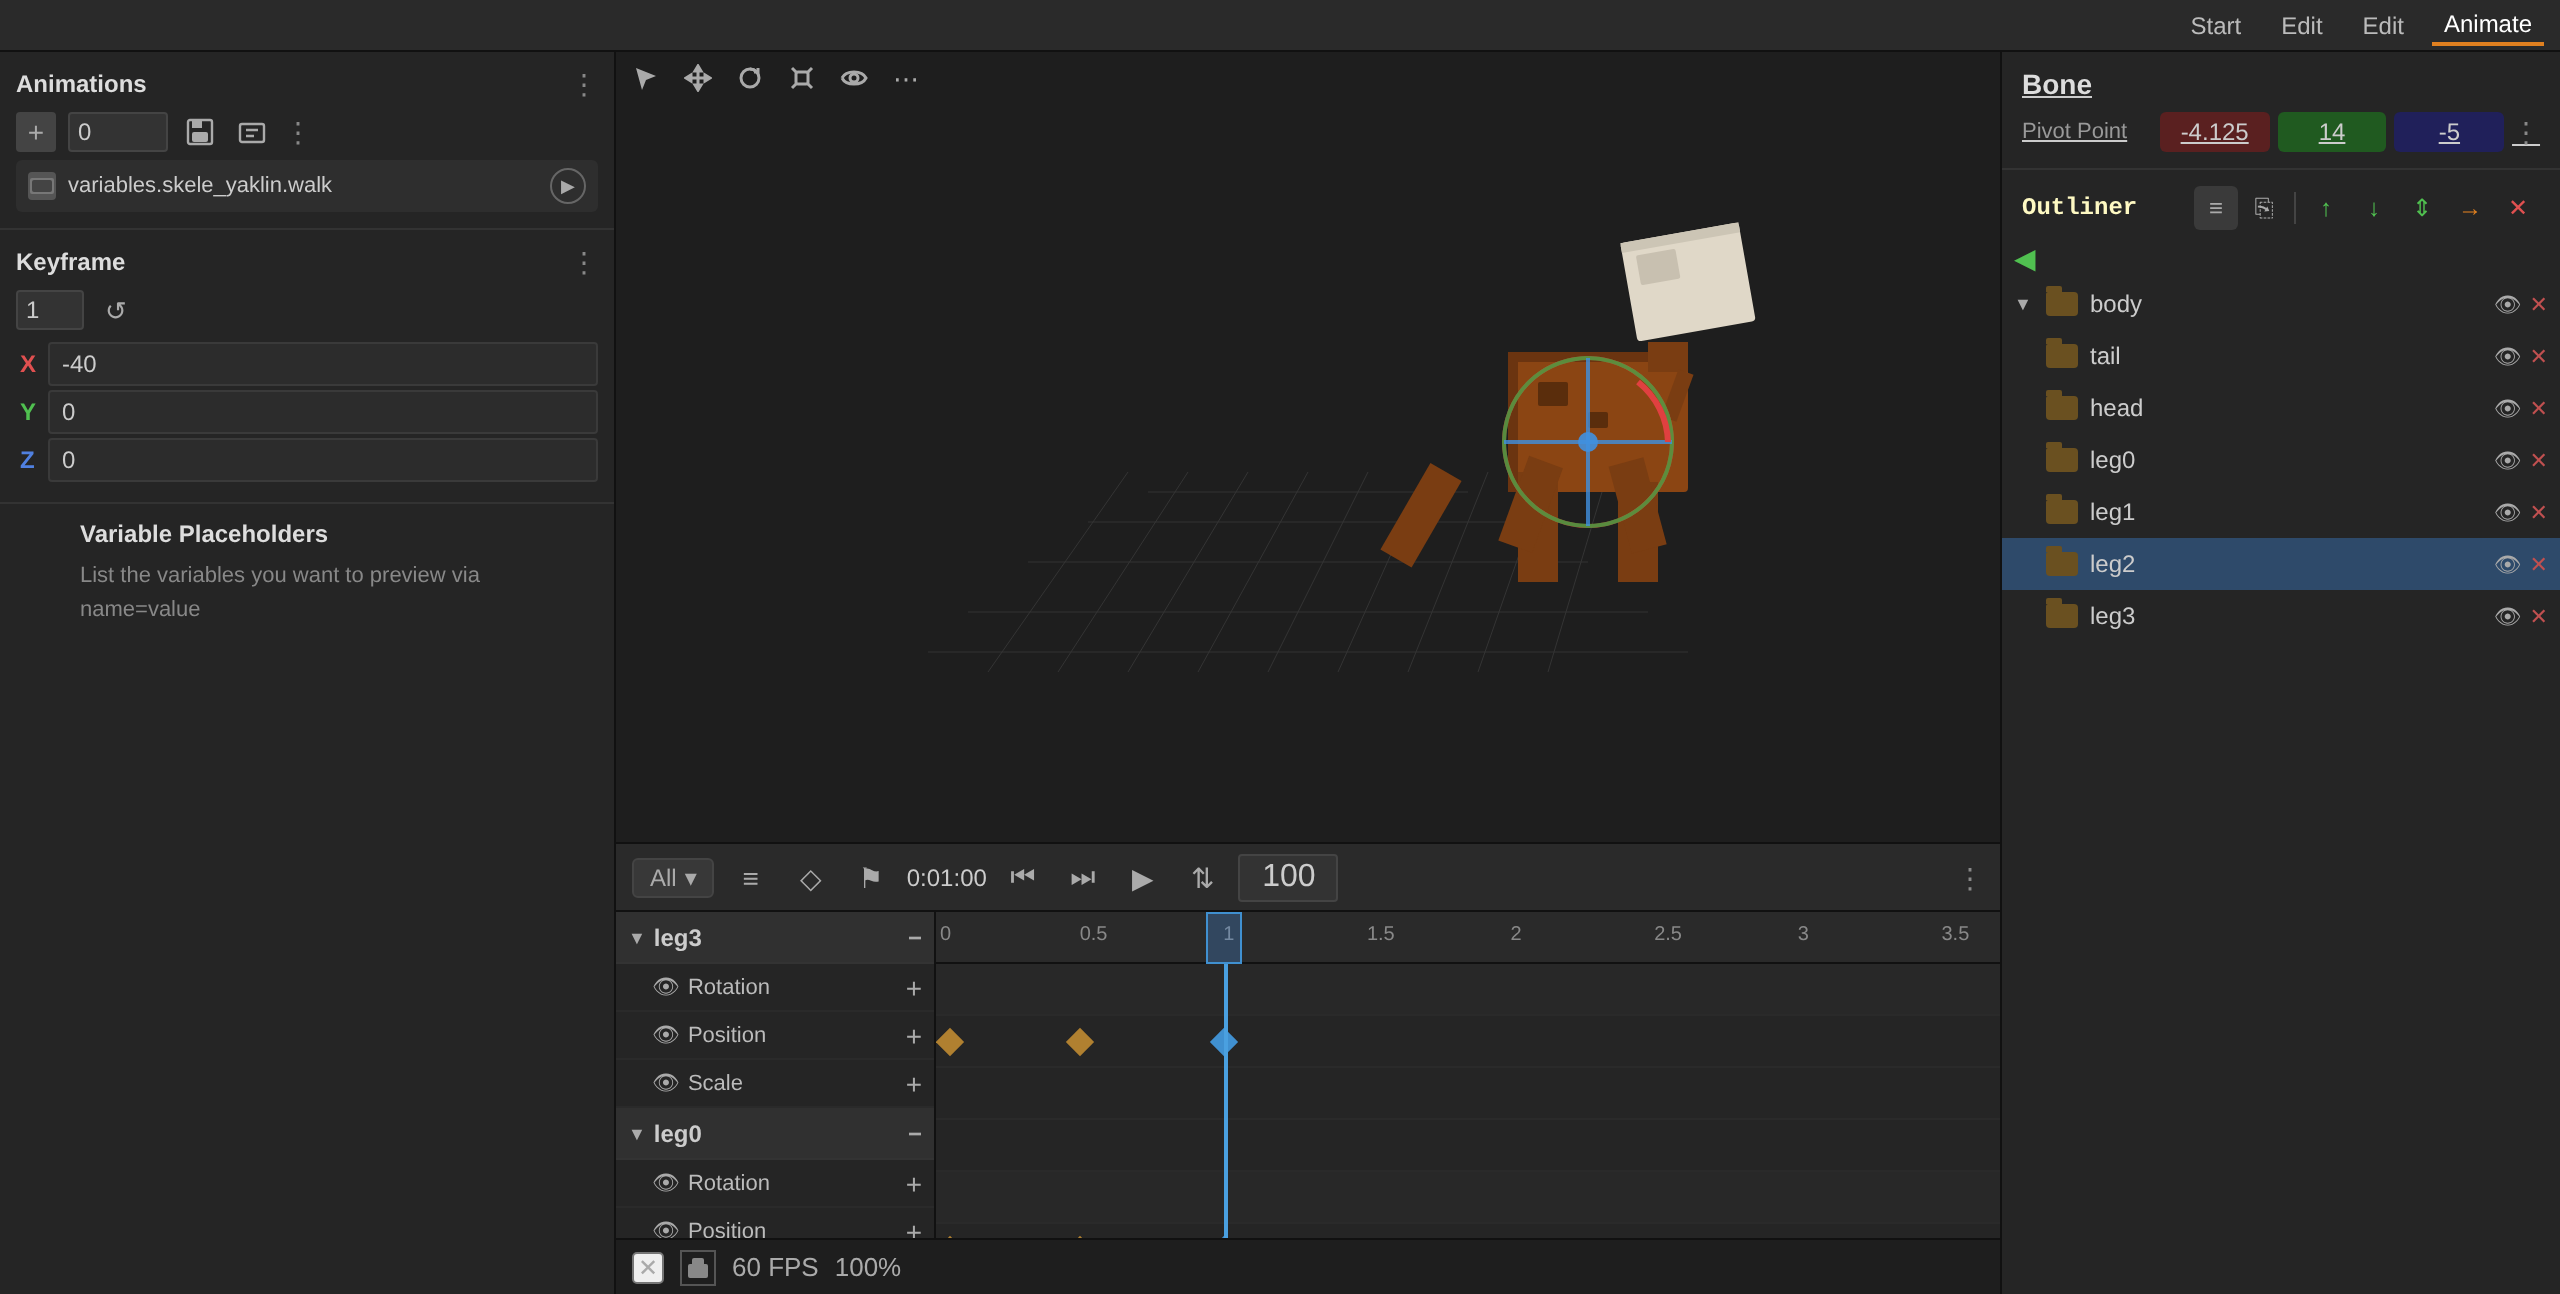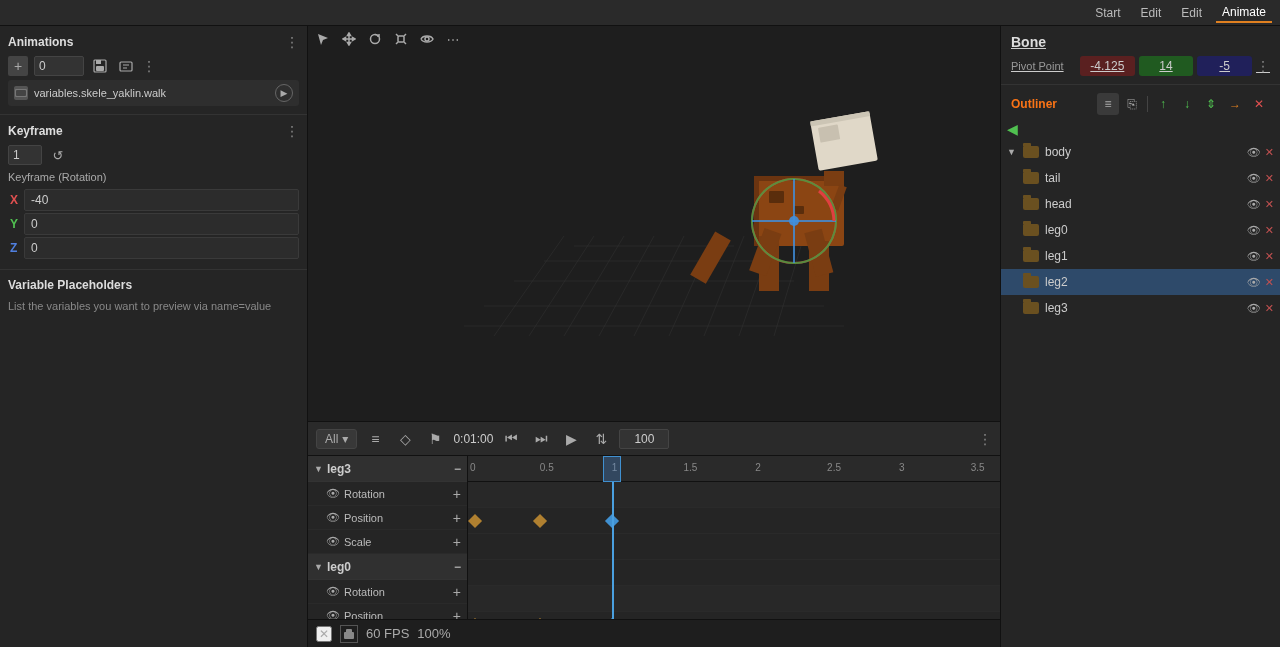--- a/index.html
+++ b/index.html
@@ -195,20 +195,21 @@
       color: #ccc;
       font-size: 12px;
       padding: 3px 6px;
       border-radius: 2px;
     }
 
     
     .var-section {
       padding: 8px;
       flex: 1;
+      margin-left: 32px;
     }
     .var-title {
       font-size: 12px;
       font-weight: bold;
       color: #ddd;
       margin-bottom: 6px;
     }
     .var-desc {
       font-size: 11px;
       color: #888;
@@ -287,21 +288,21 @@
       color: #aaa;
       cursor: pointer;
       display: flex; align-items: center; justify-content: center;
       font-size: 14px;
     }
     .tl-frame-num {
       width: 50px;
       background: #333;
       border: 1px solid #444;
       color: #ccc;
-      font-size: 12px;
+      font-size: 16px;
       padding: 2px 4px;
       border-radius: 2px;
       text-align: center;
     }
     .tl-spacer { flex: 1; }
 
     .timeline-content {
       flex: 1;
       display: flex;
       overflow: hidden;
@@ -487,22 +488,23 @@
     }
     .outliner-header {
       padding: 8px 10px 4px;
       display: flex;
       align-items: center;
       gap: 8px;
     }
     .outliner-title {
       font-size: 12px;
       font-weight: bold;
-      color: #f97316;
-      flex: 1;
+      color: #fef9c3;
+      flex: 1;
+      font-family: Liberation Mono, monospace;
     }
     .outliner-tools {
       display: flex;
       gap: 2px;
       align-items: center;
     }
     .ol-tool {
       width: 22px; height: 22px;
       background: none;
       border: none;
@@ -652,21 +654,20 @@
 
     <div class="keyframe-section">
       <div class="section-header">
         <span class="section-title">Keyframe</span>
         <div class="menu-dots">⋮</div>
       </div>
       <div class="kf-row">
         <input class="kf-num" value="1" style="">
         <button class="icon-btn">↺</button>
       </div>
-      <div class="kf-label">Keyframe (Rotation)</div>
       <div class="xyz-row">
         <span class="xyz-label x">X</span>
         <input class="xyz-input" value="-40" style="">
       </div>
       <div class="xyz-row">
         <span class="xyz-label y">Y</span>
         <input class="xyz-input" value="0" style="">
       </div>
       <div class="xyz-row">
         <span class="xyz-label z">Z</span>

